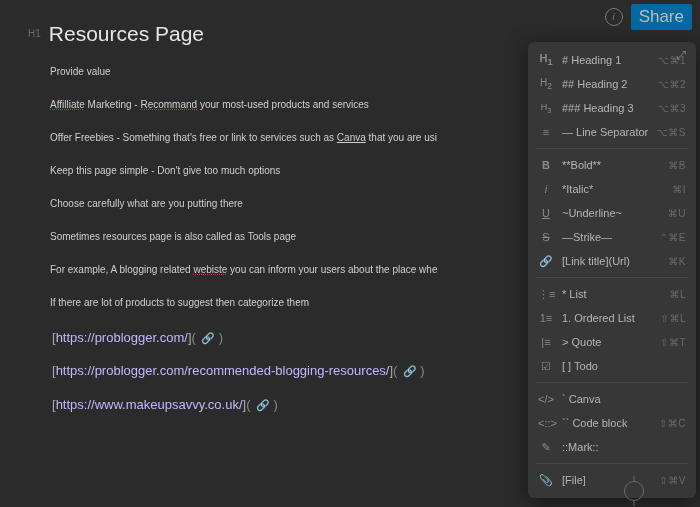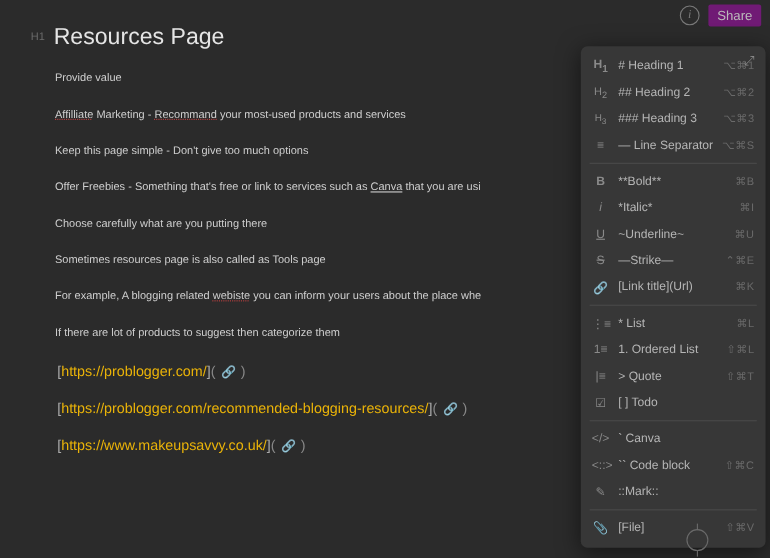--- a/index.html
+++ b/index.html
@@ -1,27 +1,27 @@
 <!DOCTYPE html>
 <html><head>
 <meta charset="utf-8">
 <style>
 html,body{margin:0;padding:0;width:700px;height:507px;overflow:hidden;background:#2b2b2b;font-family:-apple-system,BlinkMacSystemFont,"Segoe UI",sans-serif;color:#d8d8d8;font-size:13px}
 .topbar{position:absolute;top:4px;right:8px;display:flex;gap:8px;align-items:center}
 .info-icon{width:16px;height:16px;border:1.5px solid #7a7a7a;border-radius:50%;color:#7a7a7a;font-size:11px;text-align:center;line-height:14px;font-style:italic;font-family:serif}
-.share-btn{background:#701a75;color:#bbb;border:none;padding:3px 8px;font-size:12px;border-radius:2px}
+.share-btn{background:#0369a1;color:#bbb;border:none;padding:3px 8px;font-size:17px;border-radius:2px}
 .main{position:absolute;top:18px;left:28px;right:0;padding-right:180px;line-height:1.5}
 .title-row{display:flex;align-items:center;gap:8px;margin-bottom:14px}
 .h1-tag{color:#6b6b6b;font-size:10px}
 .title{color:#e5e5e5;font-size:21px;font-weight:500}
 .more-dots{position:absolute;right:60px;top:32px;color:#7a7a7a;font-size:16px;letter-spacing:1px}
 .para{margin:0 0 18px 22px;color:#cfcfcf;font-size:10px}
 .spell{text-decoration:underline dotted #c04040;text-decoration-thickness:1px}
 .link-line{margin:0 0 14px 24px;color:#cfcfcf;font-size:13px}
-.link-line a{color:#eab308;text-decoration:none}
+.link-line a{color:#c4b5fd;text-decoration:none}
 .bracket{color:#aaa}
 .paren{color:#888}
 .attach{color:#888;font-size:11px;margin-left:2px}
 .underline{text-decoration:underline}
 
 .menu{position:absolute;top:42px;right:4px;width:168px;background:#373737;border-radius:6px;box-shadow:0 4px 20px rgba(0,0,0,0.5);padding:6px 0;font-size:11px;color:#a8a8a8}
 .menu-row{display:flex;align-items:center;padding:3px 10px;gap:8px;height:18px}
 .menu-ico{width:16px;color:#8a8a8a;font-size:11px;text-align:center;flex-shrink:0}
 .menu-label{flex:1;color:#b5b5b5}
 .menu-sc{color:#6a6a6a;font-size:10px;letter-spacing:0.5px}
@@ -48,22 +48,22 @@
 
 <div class="main">
   <div class="title-row">
     <span class="h1-tag">H1</span>
     <span class="title">Resources Page</span>
   </div>
   <div class="more-dots">⋮</div>
 
   <p class="para">Provide value</p>
   <p class="para"><span class="spell">Affilliate</span><span> Marketing - </span><span class="spell">Recommand</span><span> your most-used products and services</span></p>
+  <p class="para"><span>Offer Freebies - Something that's free or link to services such as </span><span class="underline">Canva</span><span> that you are usi</span></p>
   <p class="para">Keep this page simple - Don't give too much options</p>
-  <p class="para"><span>Offer Freebies - Something that's free or link to services such as </span><span class="underline">Canva</span><span> that you are usi</span></p>
   <p class="para">Choose carefully what are you putting there</p>
   <p class="para">Sometimes resources page is also called as Tools page</p>
   <p class="para"><span>For example, A blogging related </span><span class="spell">webiste</span><span> you can inform your users about the place whe</span><br></p>
   <p class="para">If there are lot of products to suggest then categorize them</p>
 
   <p class="link-line"><span class="bracket">[</span><a>https://problogger.com/</a><span class="bracket">]</span><span class="paren">( <span class="attach">🔗</span> )</span></p>
   <p class="link-line"><span class="bracket">[</span><a>https://problogger.com/recommended-blogging-resources/</a><span class="bracket">]</span><span class="paren">( <span class="attach">🔗</span> )</span></p>
   <p class="link-line"><span class="bracket">[</span><a>https://www.makeupsavvy.co.uk/</a><span class="bracket">]</span><span class="paren">( <span class="attach">🔗</span> )</span></p>
 </div>
 

